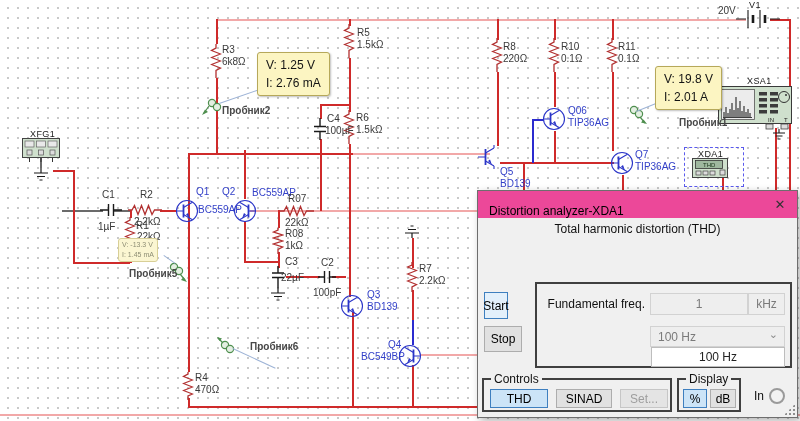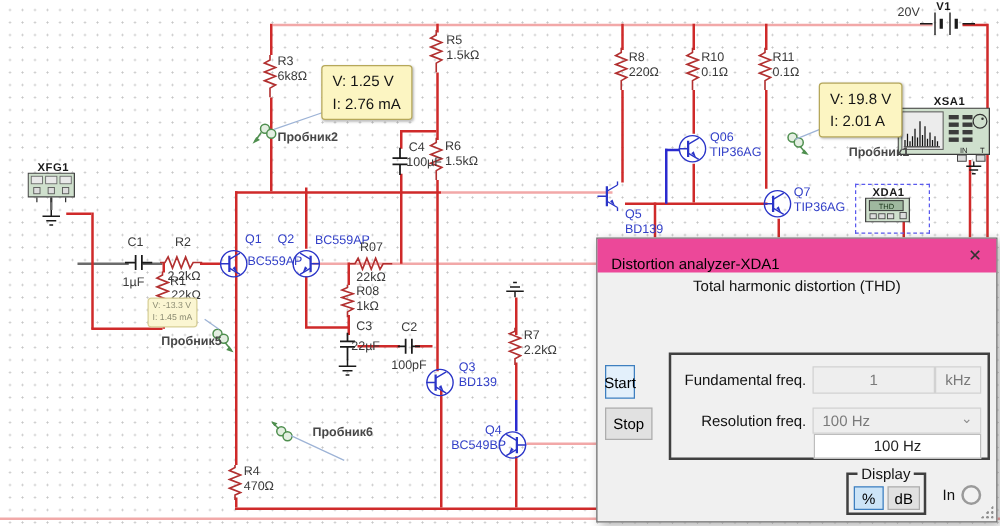--- a/index.html
+++ b/index.html
@@ -9,21 +9,21 @@
   
   .wire{position:absolute;}
   .wh{height:1.5px;background:#cf2a2a;}
   .wv{width:1.5px;background:#cf2a2a;}
   .pink{background:#f2a8a8;}
   .bluew{background:#2b2bcf;}
   .grayw{background:#6b6b6b;}
   
   .clabel{position:absolute;font-size:10px;line-height:1.1;color:#3a3a3a;white-space:nowrap;}
   .blab{color:#3340c8;}
-  .ilab{position:absolute;font-size:9px;font-weight:700;letter-spacing:.4px;color:#1a1a1a;white-space:nowrap;}
+  .ilab{position:absolute;font-size:9px;font-weight:400;letter-spacing:.4px;color:#1a1a1a;white-space:nowrap;}
   .plabel{position:absolute;font-size:10px;font-weight:600;color:#474747;white-space:nowrap;}
   .comp{position:absolute;}
   
   .tip{position:absolute;background:#fcf5c2;border:1px solid #b6a85a;border-radius:3px;
     padding:3px 8px;font-size:12px;color:#141414;line-height:1.5;white-space:nowrap;
     box-shadow:1px 1px 2px rgba(0,0,0,.25);}
   .tip.small{font-size:7px;padding:1px 3px;line-height:1.45;color:#8d8d74;background:#fbf6d2;border-color:#d8cf96;box-shadow:none;}
   .leader{position:absolute;height:1px;background:#9db3d6;transform-origin:0 0;}
   
   .dialog{position:absolute;left:477px;top:190px;width:319px;height:226px;background:#f0f0f0;
@@ -393,28 +393,33 @@
     </div>
     <div class="thdcaption">Total harmonic distortion (THD)</div>
 
     <div class="btn primary" style="left:6px;top:101px;width:24px;height:27px">Start</div>
     <div class="btn" style="left:6px;top:135px;width:38px;height:26px">Stop</div>
 
     <div class="grpbox" style="left:57px;top:91px;width:257px;height:86px">
       <span class="fldlabel" style="left:6px;top:13px;width:102px">Fundamental freq.</span>
       <div class="fld" style="left:113px;top:9px;width:98px;height:22px">1</div>
       <div class="fld" style="left:211px;top:9px;width:37px;height:22px">kHz</div>
-      <span class="fldlabel" style="left:6px;top:46px;width:102px">Resolution freq.</span>
       <div class="fld combo" style="left:113px;top:42px;width:135px;height:21px">
         <span>100 Hz</span>
         <span class="chev">⌄</span>
       </div>
       <div class="droplist" style="left:114px;top:63px;width:134px;height:20px">100 Hz</div>
     </div>
 
+    <div class="grpbox" style="left:4px;top:187px;width:190px;height:34px">
+      <span class="grplegend">Controls</span>
+      <div class="btn active" style="left:6px;top:9px;width:58px;height:19px">THD</div>
+      <div class="btn" style="left:72px;top:9px;width:56px;height:19px">SINAD</div>
+      <div class="btn disabled" style="left:136px;top:9px;width:48px;height:19px">Set...</div>
+    </div>
 
     <div class="grpbox" style="left:199px;top:187px;width:64px;height:34px">
       <span class="grplegend">Display</span>
       <div class="btn active" style="left:4px;top:9px;width:24px;height:19px">%</div>
       <div class="btn" style="left:31px;top:9px;width:26px;height:19px">dB</div>
     </div>
 
     <span class="inlabel" style="left:276px;top:198px">In</span>
     <span class="inring" style="left:291px;top:197px"></span>
     <div class="grip"></div>

